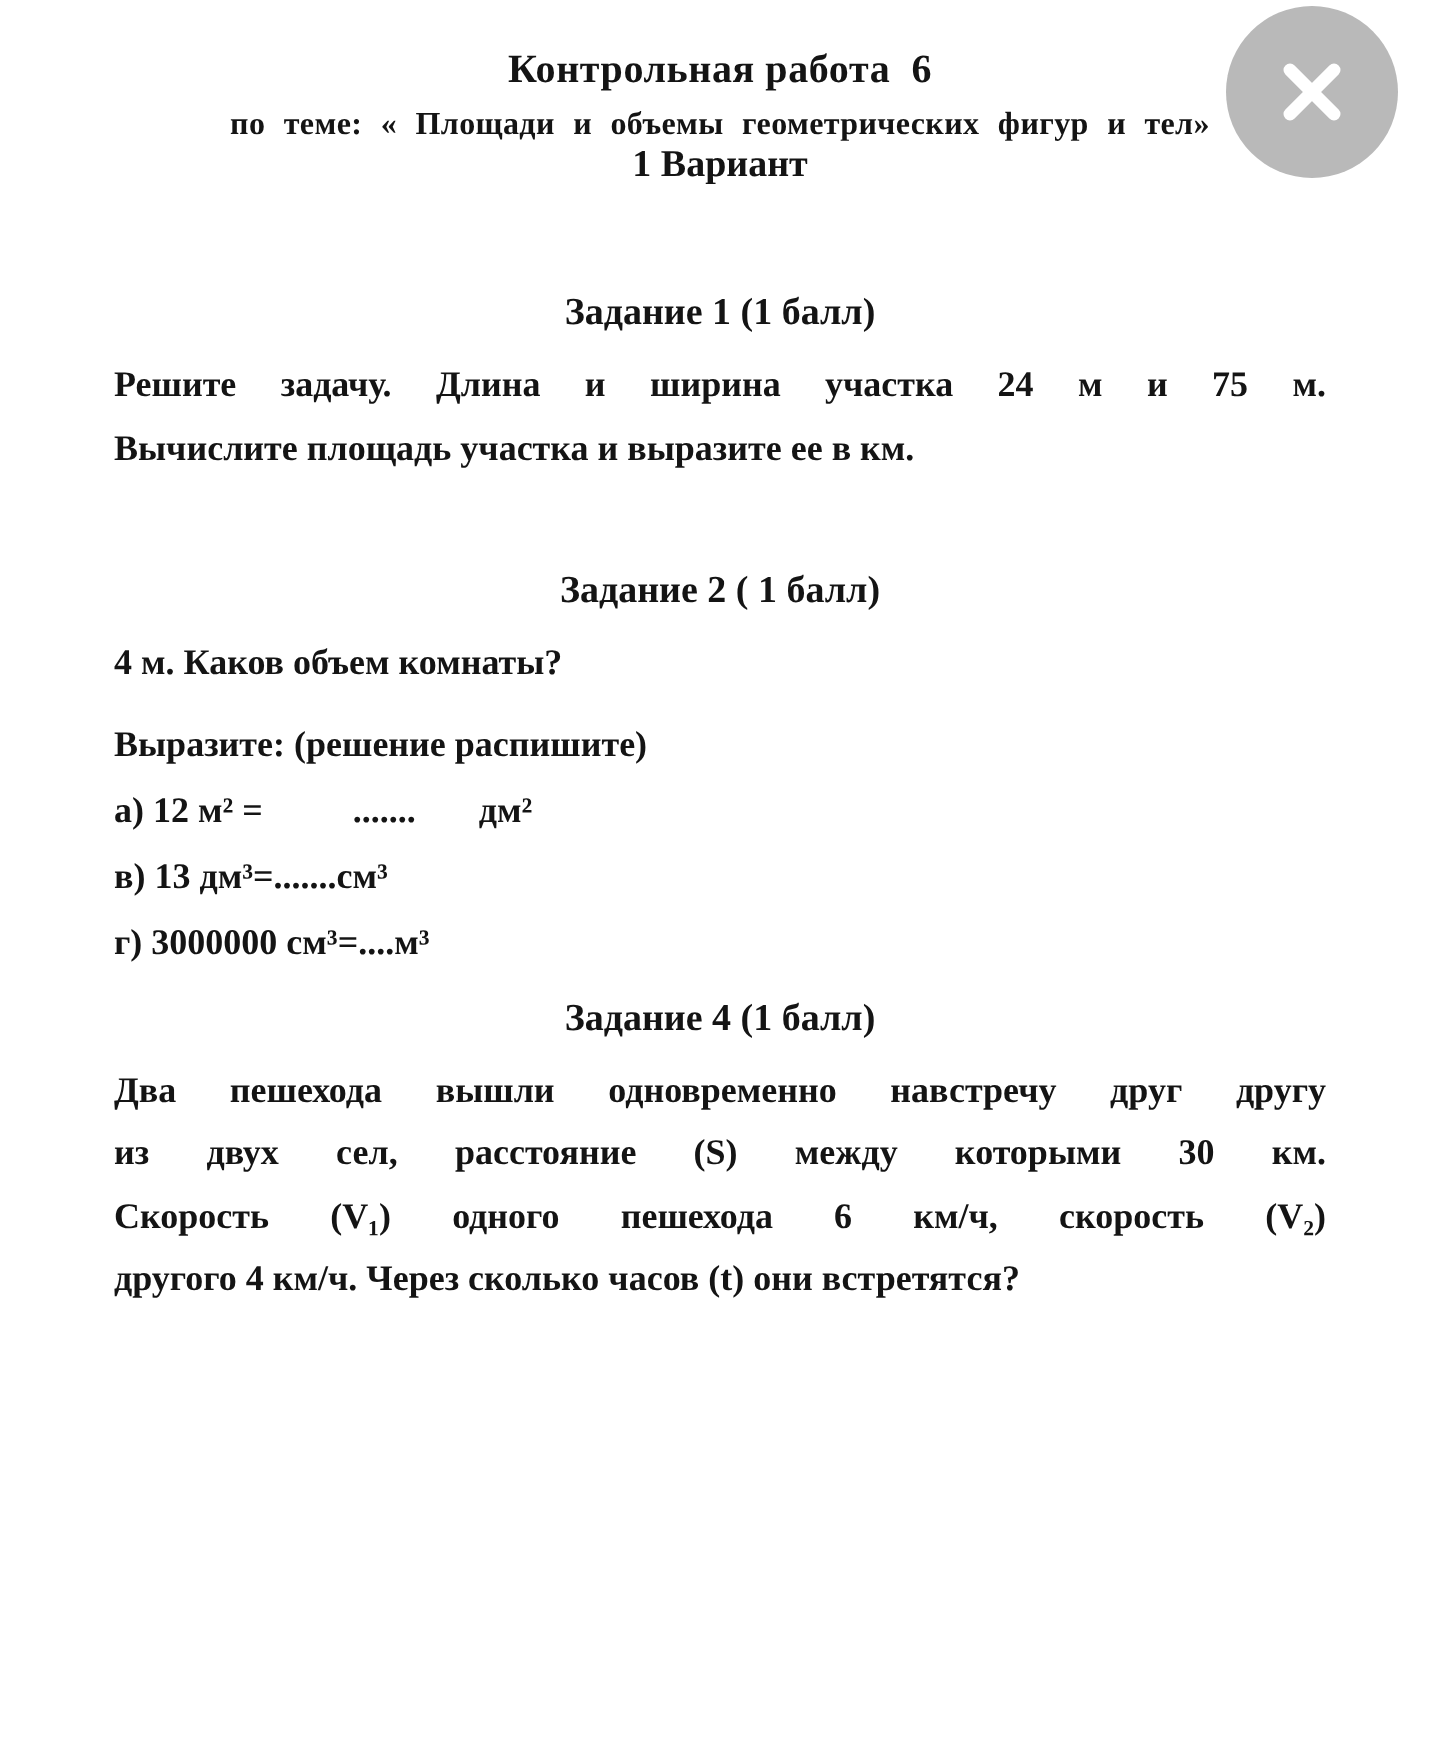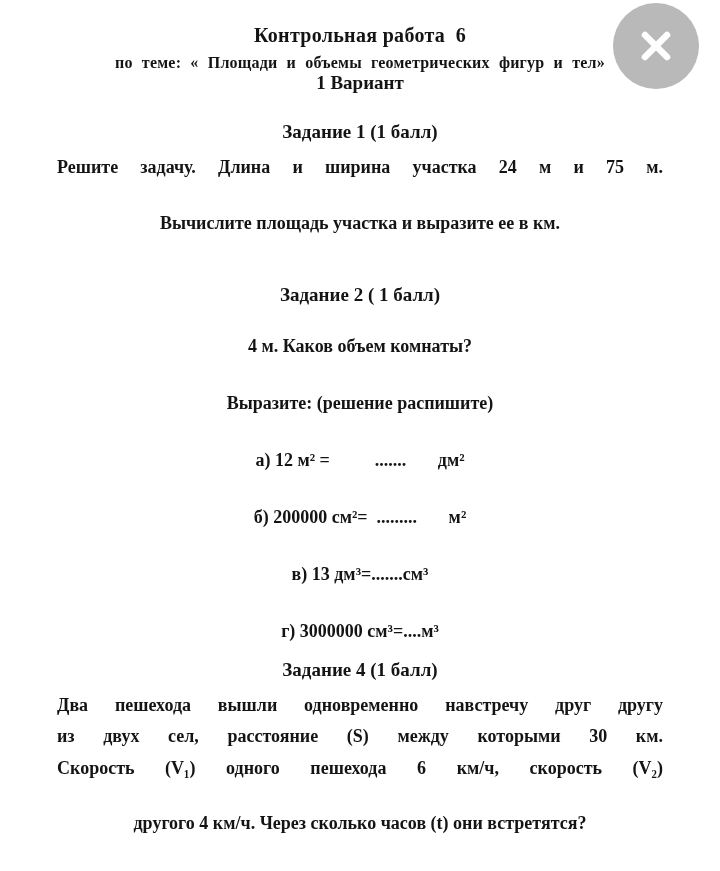--- a/index.html
+++ b/index.html
@@ -38,35 +38,35 @@
     text-align: center;
     font-size: 19px;
     font-weight: 700;
   }
   .task-heading {
     text-align: center;
     font-size: 19px;
     font-weight: 700;
     line-height: 24px;
   }
-  .mt-task1 { margin-top: 26px; }
+  .mt-task1 { margin-top: 51px; }
   .mt-task2 { margin-top: 44px; }
   .mt-task3 { margin-top: 41px; }
   .mt-task4 { margin-top: 10px; }
   .para { margin-top: 8px; }
   .line {
     font-size: 18px;
     font-weight: 700;
     line-height: 31.5px;
   }
   .just {
     text-align: justify;
     text-align-last: justify;
   }
-  .last { text-align: center; margin-top: 24px; }
+  .last { text-align: left; }
   .pre { white-space: pre; }
   .items .line { line-height: 33px; }
   .close-btn {
     position: absolute;
     left: 613px; top: 3px;
     width: 86px; height: 86px;
     border-radius: 50%;
     background: #b9b9b9;
     border: none;
     cursor: pointer;
@@ -100,21 +100,20 @@
       <div class="task-heading mt-task2">Задание 2 ( 1 балл)</div>
       <div class="para">
         <div class="line last">4 м. Каков объем комнаты?</div>
       </div>
     </div>
 
     <div>
       <div class="para items">
         <div class="line last">Выразите: (решение распишите)</div>
         <div class="line last pre">а) 12 м² =          .......       дм²</div>
-        <div class="line last pre">б) 200000 см²=  .........       м²</div>
         <div class="line last pre">в) 13 дм³=.......см³</div>
         <div class="line last pre">г) 3000000 см³=....м³</div>
       </div>
     </div>
 
     <div>
       <div class="task-heading mt-task4">Задание 4 (1 балл)</div>
       <div class="para">
         <div class="line just">Два пешехода вышли одновременно навстречу друг другу</div>
         <div class="line just">из двух сел, расстояние (S) между которыми 30 км.</div>

